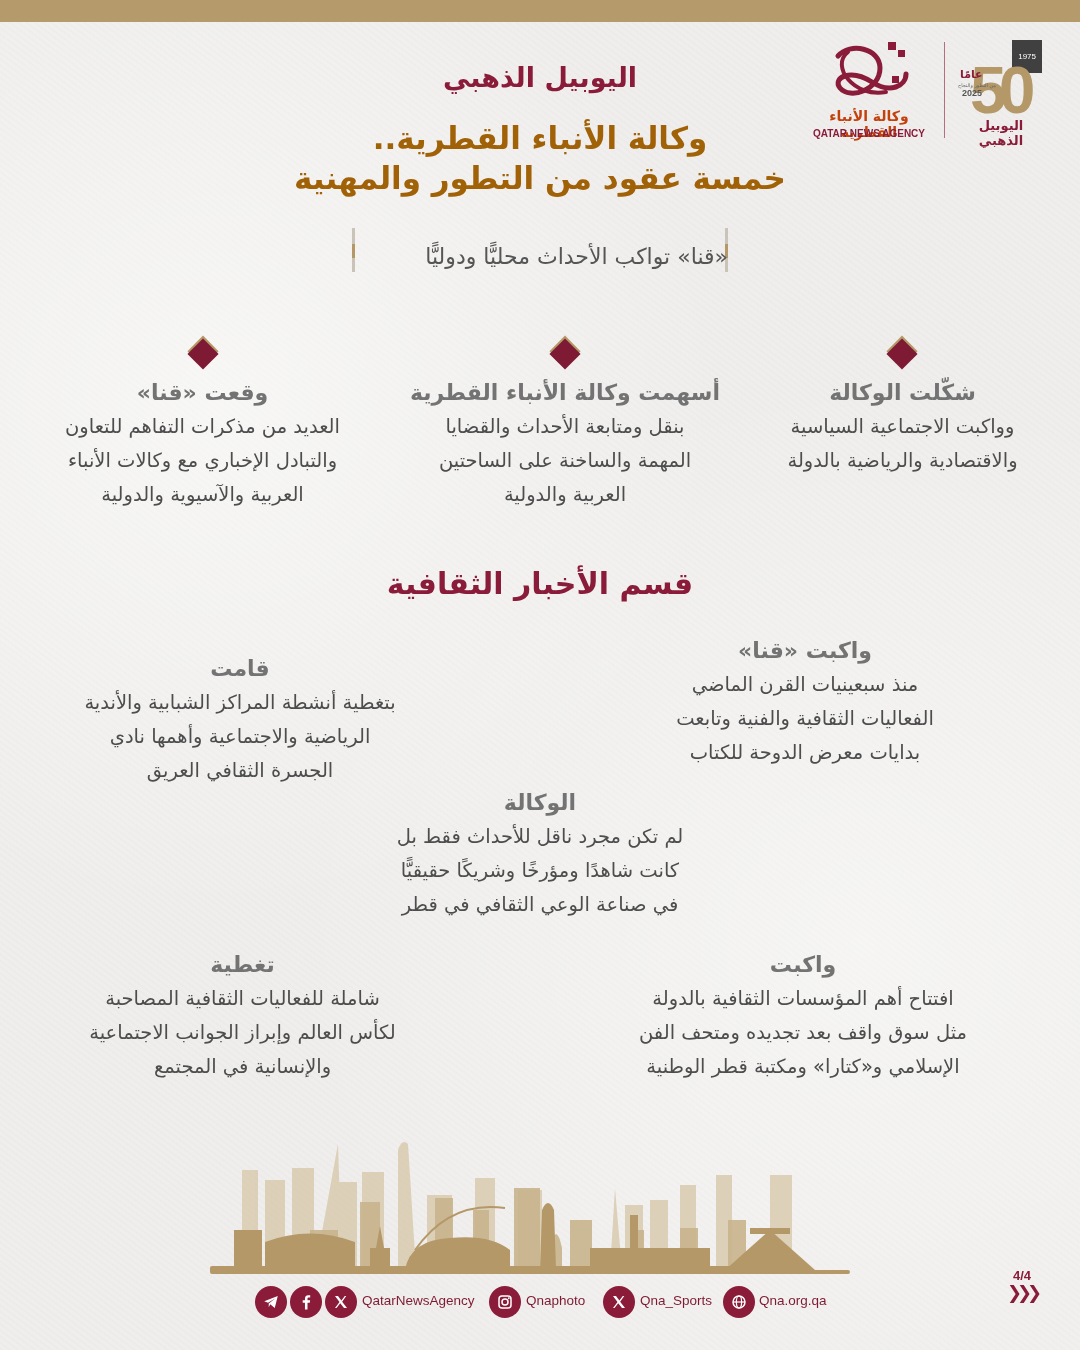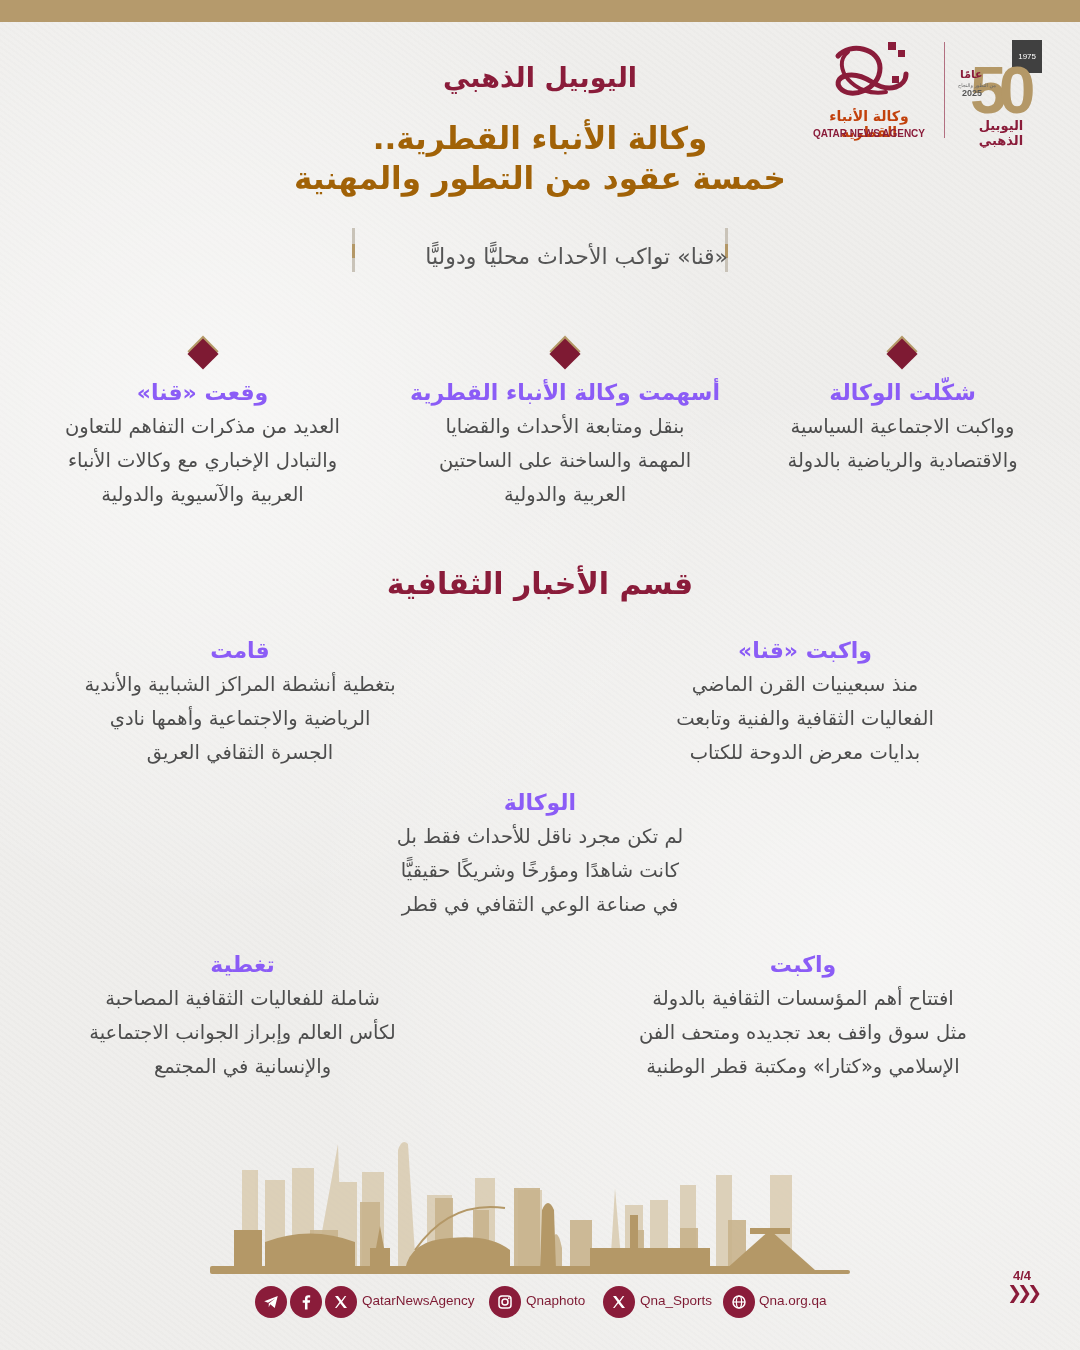--- a/index.html
+++ b/index.html
@@ -17,21 +17,21 @@
   .gold{color:#a16207;}
   .h-jubilee{left:340px;top:62px;width:400px;font-size:27px;font-weight:bold;}
   .h-main{left:240px;top:118px;width:600px;font-size:31px;font-weight:bold;line-height:40px;}
   .tagline{left:352px;top:228px;width:376px;height:44px;}
   .tagline .bar{position:absolute;top:0;width:3px;height:44px;background:#c9c3b8;}
   .tagline .bar .acc{position:absolute;left:0;top:16px;width:3px;height:14px;background:#b49867;}
   .tagline .txt{position:absolute;left:0;right:0;top:8px;font-size:22px;text-align:right;color:#555;margin-top:8px;}
   .col{position:absolute;text-align:center;}
   .diamond{position:absolute;width:22px;height:22px;background:#7e1a33;transform:rotate(45deg);
     box-shadow:-2px -2px 0 0 #b49867;}
-  .col .title{font-size:22px;font-weight:bold;color:#8b5cf6;line-height:34px;}
+  .col .title{font-size:22px;font-weight:bold;color:#737373;line-height:34px;}
   .col .body{font-size:19.5px;line-height:34px;color:#4d4d4d;}
   .section-title{left:340px;top:566px;width:400px;font-size:30px;font-weight:bold;}
   .logo-area{right:40px;top:38px;width:230px;height:104px;}
   .footer{left:250px;top:1286px;height:36px;}
   .soc{position:absolute;top:0;width:32px;height:32px;border-radius:50%;background:#8a1c3a;
     display:flex;align-items:center;justify-content:center;}
   .soc svg{width:18px;height:18px;}
   .soc-label{position:absolute;top:7px;font-size:13.5px;color:#7e1a33;direction:ltr;font-family:"Liberation Sans",sans-serif;}
   .pager{left:1002px;top:1268px;width:40px;text-align:center;}
 </style>
@@ -105,21 +105,21 @@
 
 <div class="abs section-title center maroon">قسم الأخبار الثقافية</div>
 
 <div class="col" style="left:620px;top:634px;width:370px;">
   <div class="title">واكبت «قنا»</div>
   <div class="body">منذ سبعينيات القرن الماضي</div>
   <div class="body">الفعاليات الثقافية والفنية وتابعت</div>
   <div class="body">بدايات معرض الدوحة للكتاب</div>
 </div>
 
-<div class="col" style="left:40px;top:634px;width:400px;text-align:center;">
+<div class="col" style="left:40px;top:652px;width:400px;text-align:center;">
   <div class="title">قامت</div>
   <div class="body">بتغطية أنشطة المراكز الشبابية والأندية</div>
   <div class="body">الرياضية والاجتماعية وأهمها نادي</div>
   <div class="body">الجسرة الثقافي العريق</div>
 </div>
 
 <div class="col" style="left:345px;top:786px;width:390px;">
   <div class="title" style="line-height:34px;">الوكالة</div>
   <div class="body">لم تكن مجرد ناقل للأحداث فقط بل</div>
   <div class="body">كانت شاهدًا ومؤرخًا وشريكًا حقيقيًّا</div>

